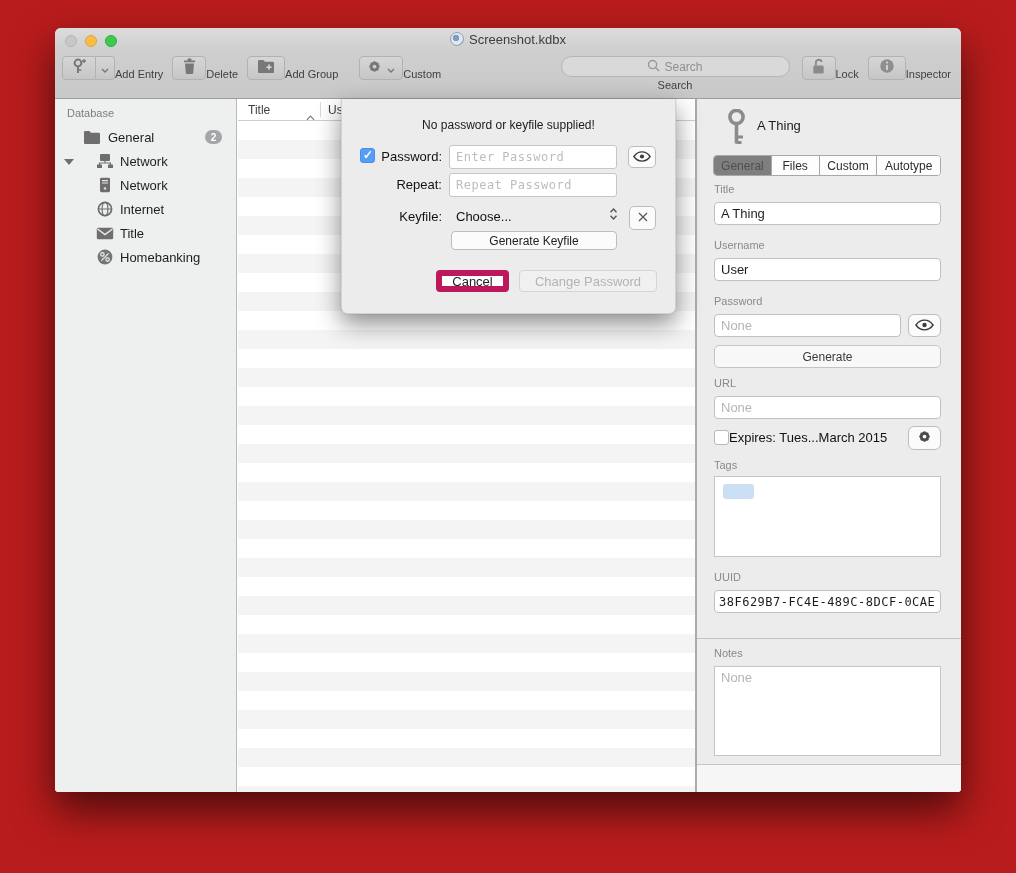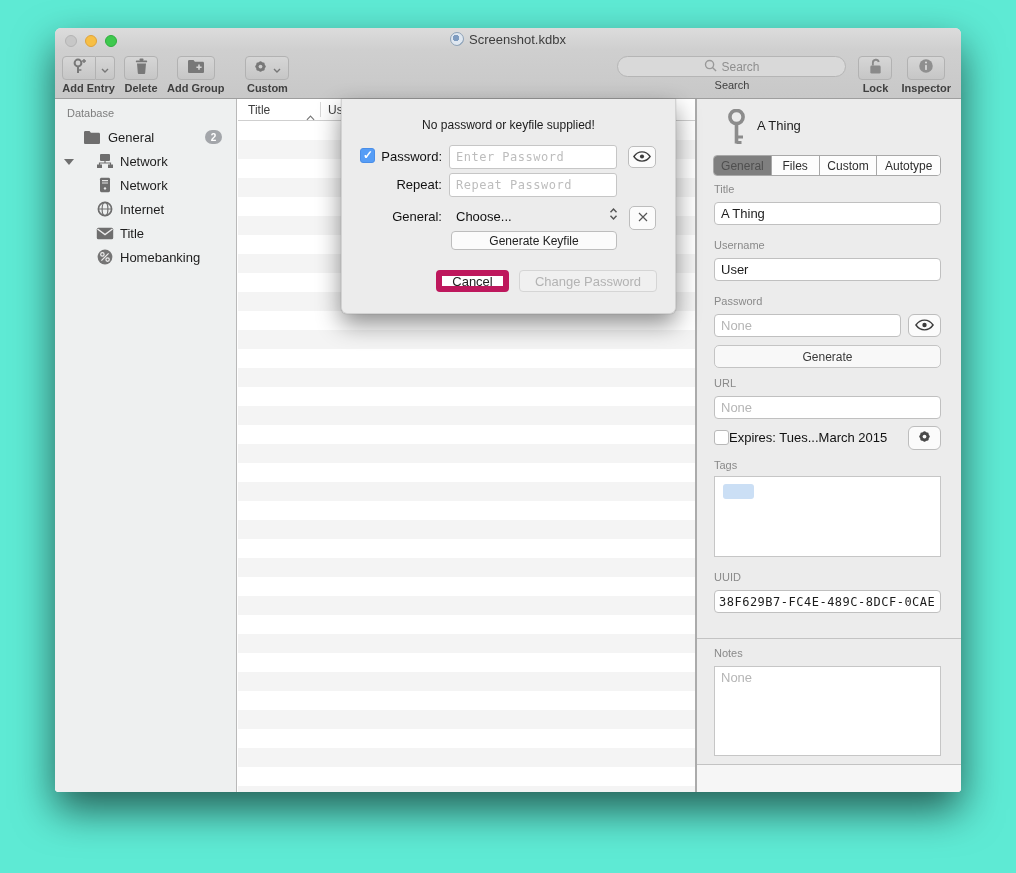--- a/index.html
+++ b/index.html
@@ -1,18 +1,18 @@
 <!DOCTYPE html>
 <html><head>
 <meta charset="utf-8">
 <style>
   * { margin:0; padding:0; box-sizing:border-box; }
   html,body { background:#000; width:1016px; height:873px; overflow:hidden; }
   body { font-family:"Liberation Sans", sans-serif; -webkit-font-smoothing:antialiased; }
-  .screen { position:relative; width:1016px; height:873px; background:#5eead4; }
+  .screen { position:relative; width:1016px; height:873px; background:#b91c1c; }
 
   
   .window { position:absolute; left:55px; top:28px; width:906px; height:764px;
     border-radius:6px 6px 4px 4px; overflow:hidden; background:#ececec;
     box-shadow:0 18px 40px rgba(0,0,0,.6); }
 
   
   .titlebar { position:absolute; left:0; top:0; right:0; height:22px;
     background:linear-gradient(#dcdcdc,#cfcfcf); }
   .traffic { position:absolute; top:7px; width:12px; height:12px; border-radius:50%; }
@@ -23,21 +23,21 @@
     display:flex; align-items:center; justify-content:center; gap:5px; }
   .doc-icon { width:14px; height:14px; border-radius:50%;
     background:radial-gradient(circle at 42% 42%, #7f9cc0 0 32%, #dfe7f0 33% 70%, #9fb3c8 71%);
     border:1px solid #8fa3b8; }
   .win-title { font-size:13px; color:#3d3d3d; }
 
   
   .toolbar { position:absolute; left:0; top:22px; right:0; height:49px;
     background:linear-gradient(#cfcfcf,#c8c8c8); border-bottom:1px solid #9e9e9e;
     display:flex; align-items:flex-start; padding:6px 8px 0 7px; }
-  .tb-item { display:flex; flex-direction:column; align-items:center; margin-right:9px;font-weight:bold; }
+  .tb-item { display:flex; flex-direction:row; align-items:flex-end; margin-right:9px; }
   .tb-btn { height:24px; border:1px solid #b2b2b2; border-radius:4px;
     background:linear-gradient(#d6d6d6,#c6c6c6); display:flex; align-items:center;
     justify-content:center; }
   .tb-label { font-size:11px; color:#3f3f3f; margin-top:2px; }
   .split { display:flex; }
   .split .seg-main { width:34px; border-radius:4px 0 0 4px; }
   .split .seg-arrow { width:19px; border-left:none; border-radius:0 4px 4px 0; }
   .tb-spacer { flex:1; }
   .search-item { display:flex; flex-direction:column; align-items:center; margin-right:12px; }
   .search-field { width:229px; height:21px; border:1px solid #b5b5b5; border-radius:11px;
@@ -439,21 +439,21 @@
             <svg width="18" height="11" viewBox="0 0 20 12">
                 <path d="M1 6C4 1.6 7 0.9 10 0.9S16 1.6 19 6c-3 4.4-6 5.1-9 5.1S4 10.4 1 6z" fill="none" stroke="#3c3c3c" stroke-width="1.5"></path>
                 <circle cx="10" cy="6" r="2.3" fill="#3c3c3c"></circle>
               </svg>
           </span>
         </div>
 
         <div class="dlg-label" style="top:78px">Repeat:</div>
         <input class="dlg-field mono" style="top: 74px;" placeholder="Repeat Password">
 
-        <div class="dlg-label" style="top:110px">General:</div>
+        <div class="dlg-label" style="top:110px">Keyfile:</div>
         <div class="popup-text">Choose...</div>
         <div class="stepper">
           <svg width="9" height="14" viewBox="0 0 9 14">
               <path d="M1.5 5.3L4.5 2l3 3.3" stroke="#555" stroke-width="1.4" fill="none"></path>
               <path d="M1.5 8.7l3 3.3 3-3.3" stroke="#555" stroke-width="1.4" fill="none"></path>
             </svg>
         </div>
         <div class="round-btn clear-btn">
           <span>
             <svg width="12" height="12" viewBox="0 0 12 12">

